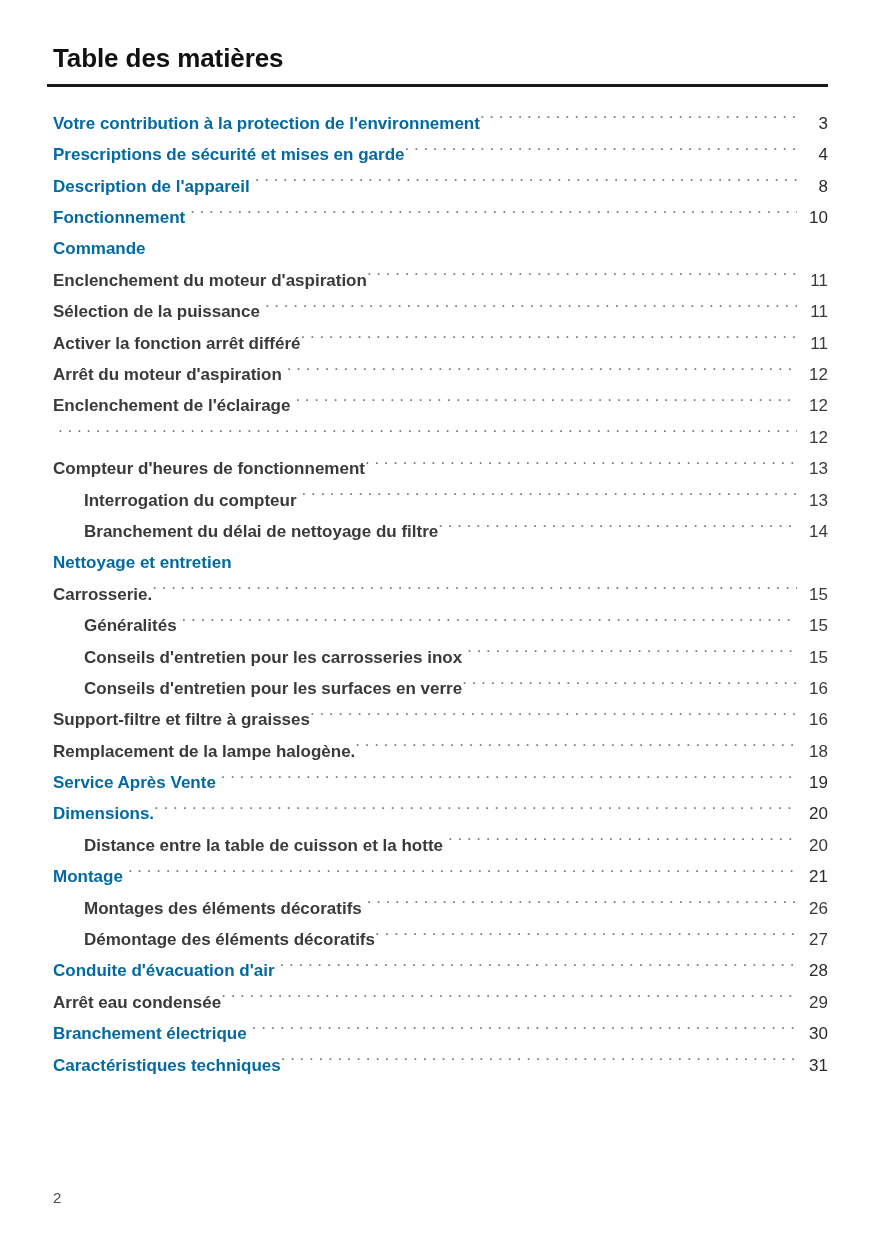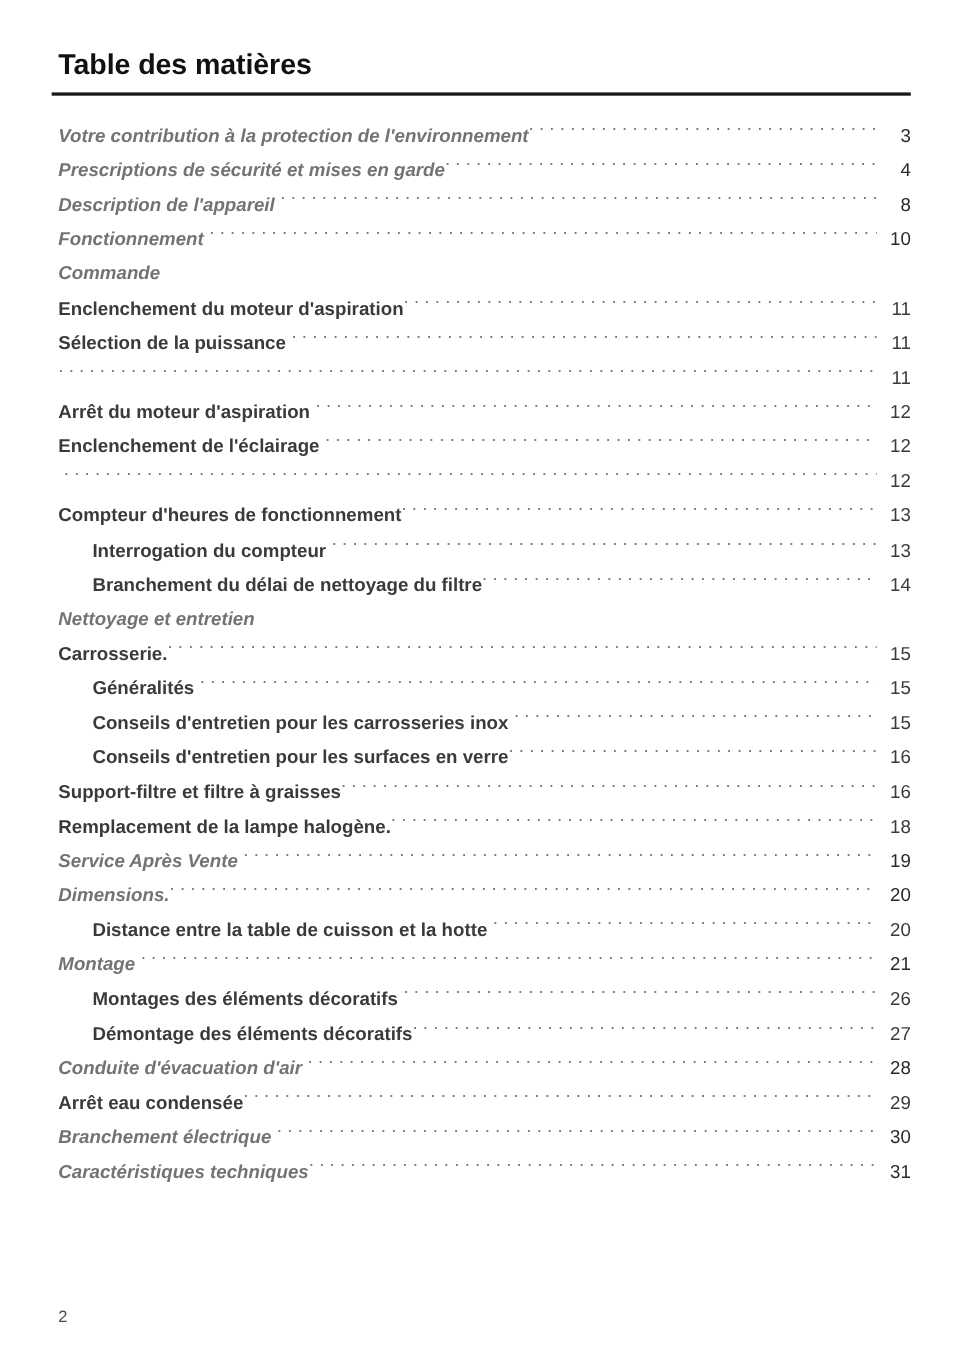--- a/index.html
+++ b/index.html
@@ -74,22 +74,21 @@
     color: #0d0d0d;
   }
 
   .entry-label {
     flex: 0 0 auto;
     font-weight: bold;
     color: #3a3a3a;
   }
 
   .toc-entry.bold .entry-label {
-    color: #737373;
-    font-style: italic;
+    color: #0369a1;
   }
 
   .entry-gap {
     flex: 0 0 auto;
     width: 5px;
   }
 
   .entry-gap.tight {
     width: 0px;
   }
@@ -188,20 +187,21 @@
           <span class="leader"></span>
           <span class="entry-page">11</span>
         </li>
         <li class="toc-entry level-1">
           <span class="entry-label">Sélection de la puissance</span>
           <span class="entry-gap"></span>
           <span class="leader"></span>
           <span class="entry-page">11</span>
         </li>
         <li class="toc-entry level-1">
+          <span class="entry-label">Activer la fonction arrêt différé</span>
           <span class="entry-gap tight"></span>
           <span class="leader"></span>
           <span class="entry-page">11</span>
         </li>
         <li class="toc-entry level-1">
           <span class="entry-label">Arrêt du moteur d'aspiration</span>
           <span class="entry-gap"></span>
           <span class="leader"></span>
           <span class="entry-page">12</span>
         </li>

